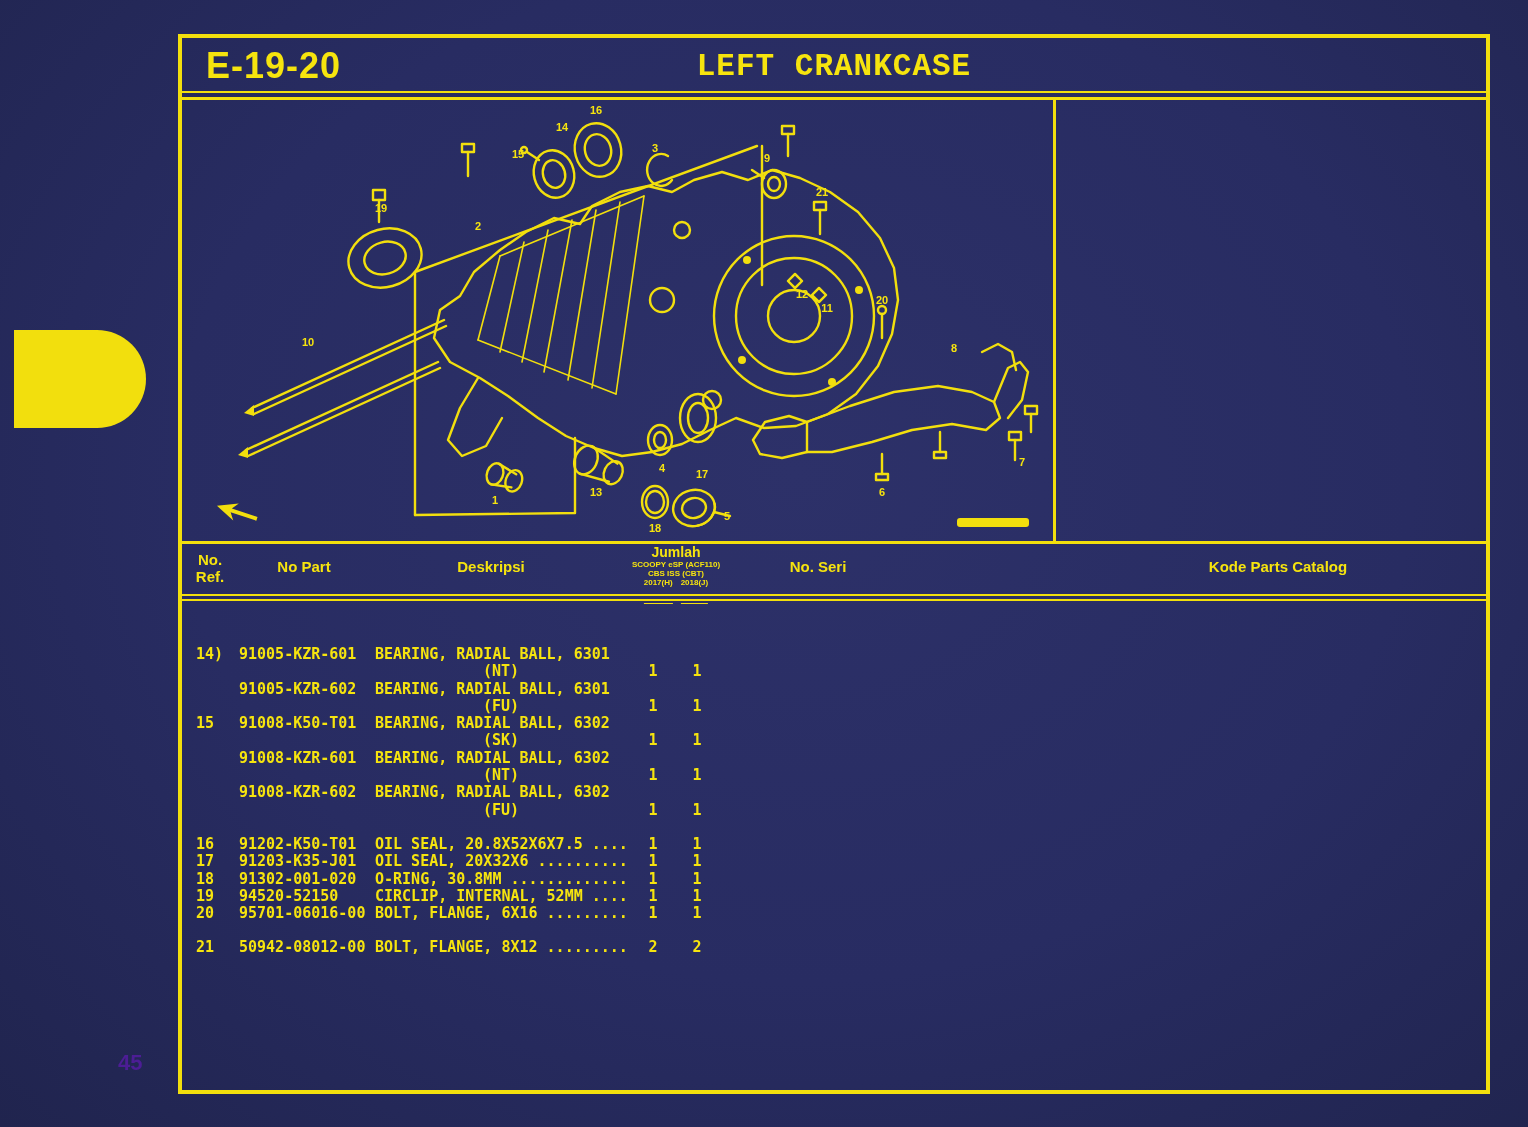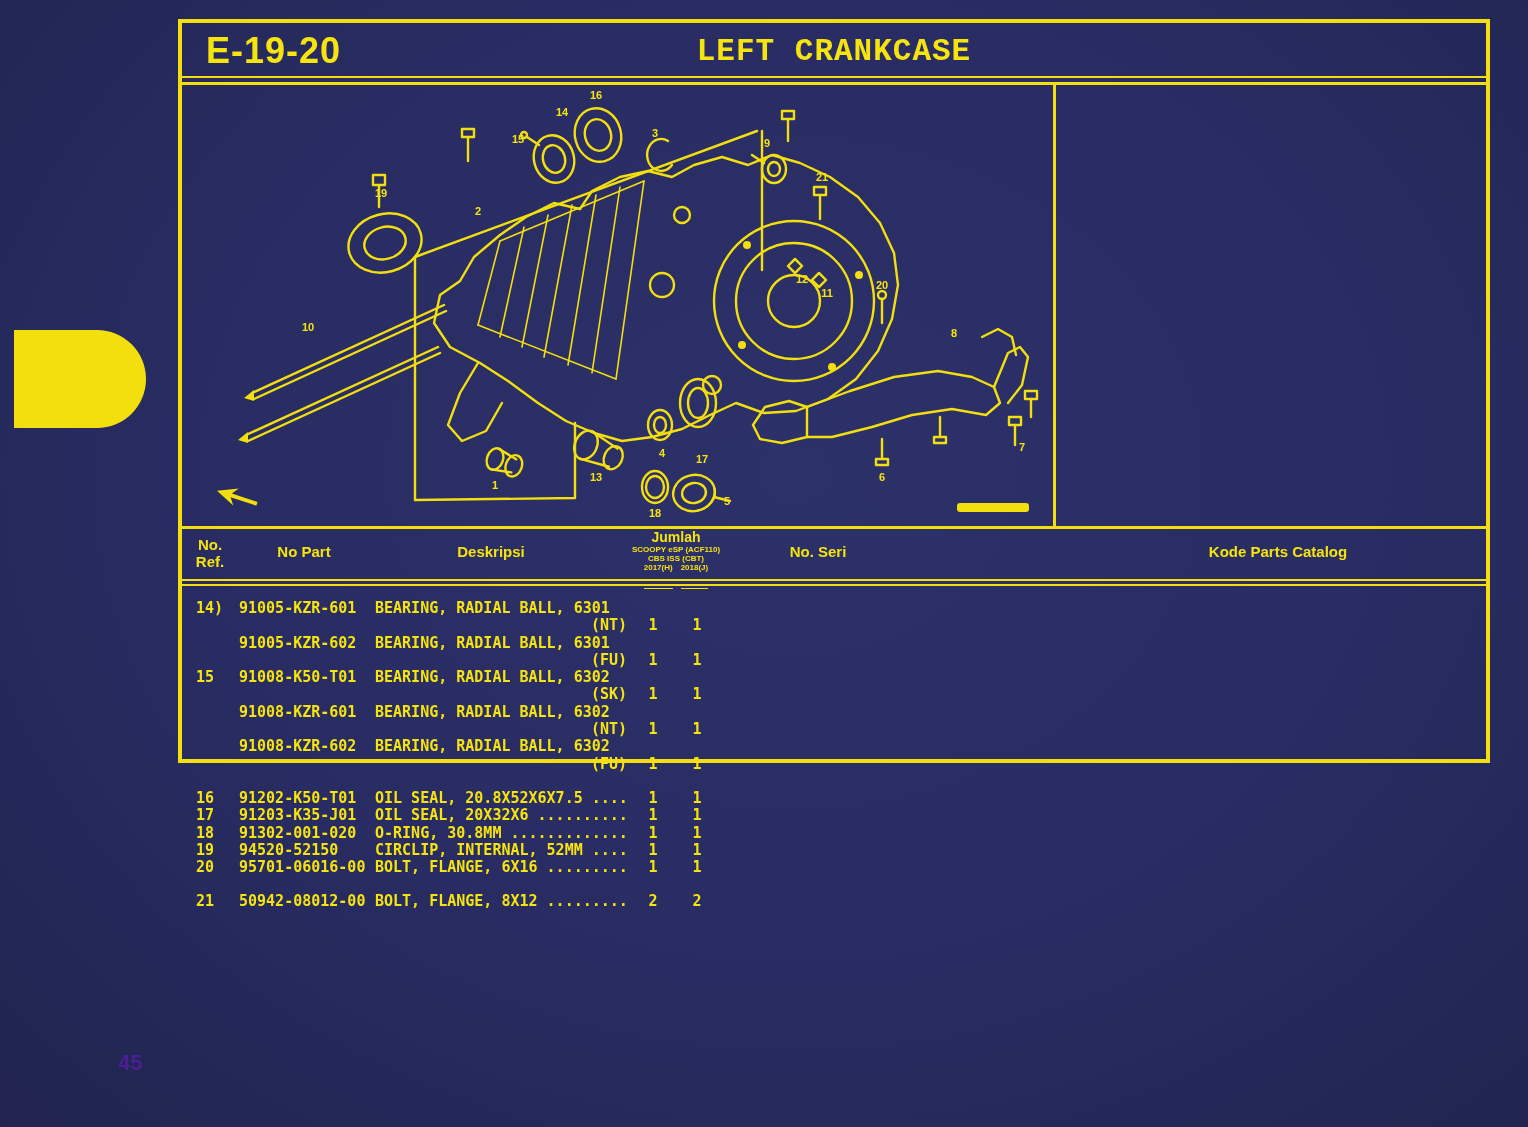--- a/index.html
+++ b/index.html
@@ -7,21 +7,21 @@
     --ytext:#f6e40e;
     --navy:#282c62;
   }
   html,body{margin:0;padding:0;}
   body{
     width:1528px;height:1127px;position:relative;overflow:hidden;
     background:radial-gradient(ellipse at 52% 42%, #2d3169 0%, #282c62 55%, #20244e 100%);
     font-family:"Liberation Sans", sans-serif;
   }
   .page{
-    position:absolute;left:178px;top:19px;width:1312px;height:744px;
+    position:absolute;left:178px;top:34px;width:1312px;height:1060px;
     border:4px solid var(--y);box-sizing:border-box;background:transparent;
   }
   
   .header{position:relative;height:53px;}
   .hcode{position:absolute;left:24px;top:7px;font-size:36px;font-weight:bold;color:var(--ytext);letter-spacing:1px;}
   .htitle{position:absolute;left:0;right:0;top:11px;text-align:center;font-size:31px;font-weight:bold;color:var(--ytext);letter-spacing:1px;font-family:Liberation Mono, monospace;}
   .rule2{height:2px;background:var(--y);}
   .rule3{height:3px;background:var(--y);}
   .gap4{height:4px;}
   .gap3{height:3px;}
@@ -36,30 +36,31 @@
   .th-part{left:122px;top:14px;}
   .th-desc{left:309px;top:14px;}
   .th-jumlah{left:494px;top:1px;font-size:14px;line-height:15px;}
   .th-jumlah .sub{font-size:8px;font-weight:bold;line-height:9px;}
   .th-jumlah .years{font-size:8px;line-height:10px;letter-spacing:0;}
   .th-jumlah .years span{display:inline-block;margin:0 4px;border-bottom:1px solid var(--y);padding-bottom:15px;}
   .th-seri{left:636px;top:14px;}
   .th-kode{left:1096px;top:14px;}
   
   .tbody{
-    padding:14px 0 0 14px;
+    padding:8px 0 0 14px;
     font-family:"DejaVu Sans Mono", monospace;
     font-size:15px;line-height:17.3px;font-weight:bold;
     color:var(--ytext);
+    margin-top:37px;
   }
   .trow{display:flex;white-space:pre;}
   .c-ref{width:43px;}
   .c-part{width:136px;}
   .c-desc{width:252px;}
-  .c-desc.sfx{text-align:right;}
+  .c-desc.sfx{text-align:center;}
   .c-q1{width:44px;text-align:center;margin-left:4px;}
   .c-q2{width:44px;text-align:center;}
   .spacer{height:17px;}
   
   .tab{position:absolute;left:14px;top:330px;width:132px;height:98px;background:var(--y);border-radius:0 49px 49px 0;}
   .pagenum{position:absolute;left:118px;top:1050px;font-size:22px;font-weight:bold;color:#4c1d95;}
   
   .dwg{stroke:var(--y);stroke-width:2.4;fill:none;stroke-linejoin:round;stroke-linecap:round;}
   .dwg-thin{stroke:var(--y);stroke-width:1.6;fill:none;stroke-linecap:round;}
   .dwg-fill{fill:var(--y);stroke:none;}

